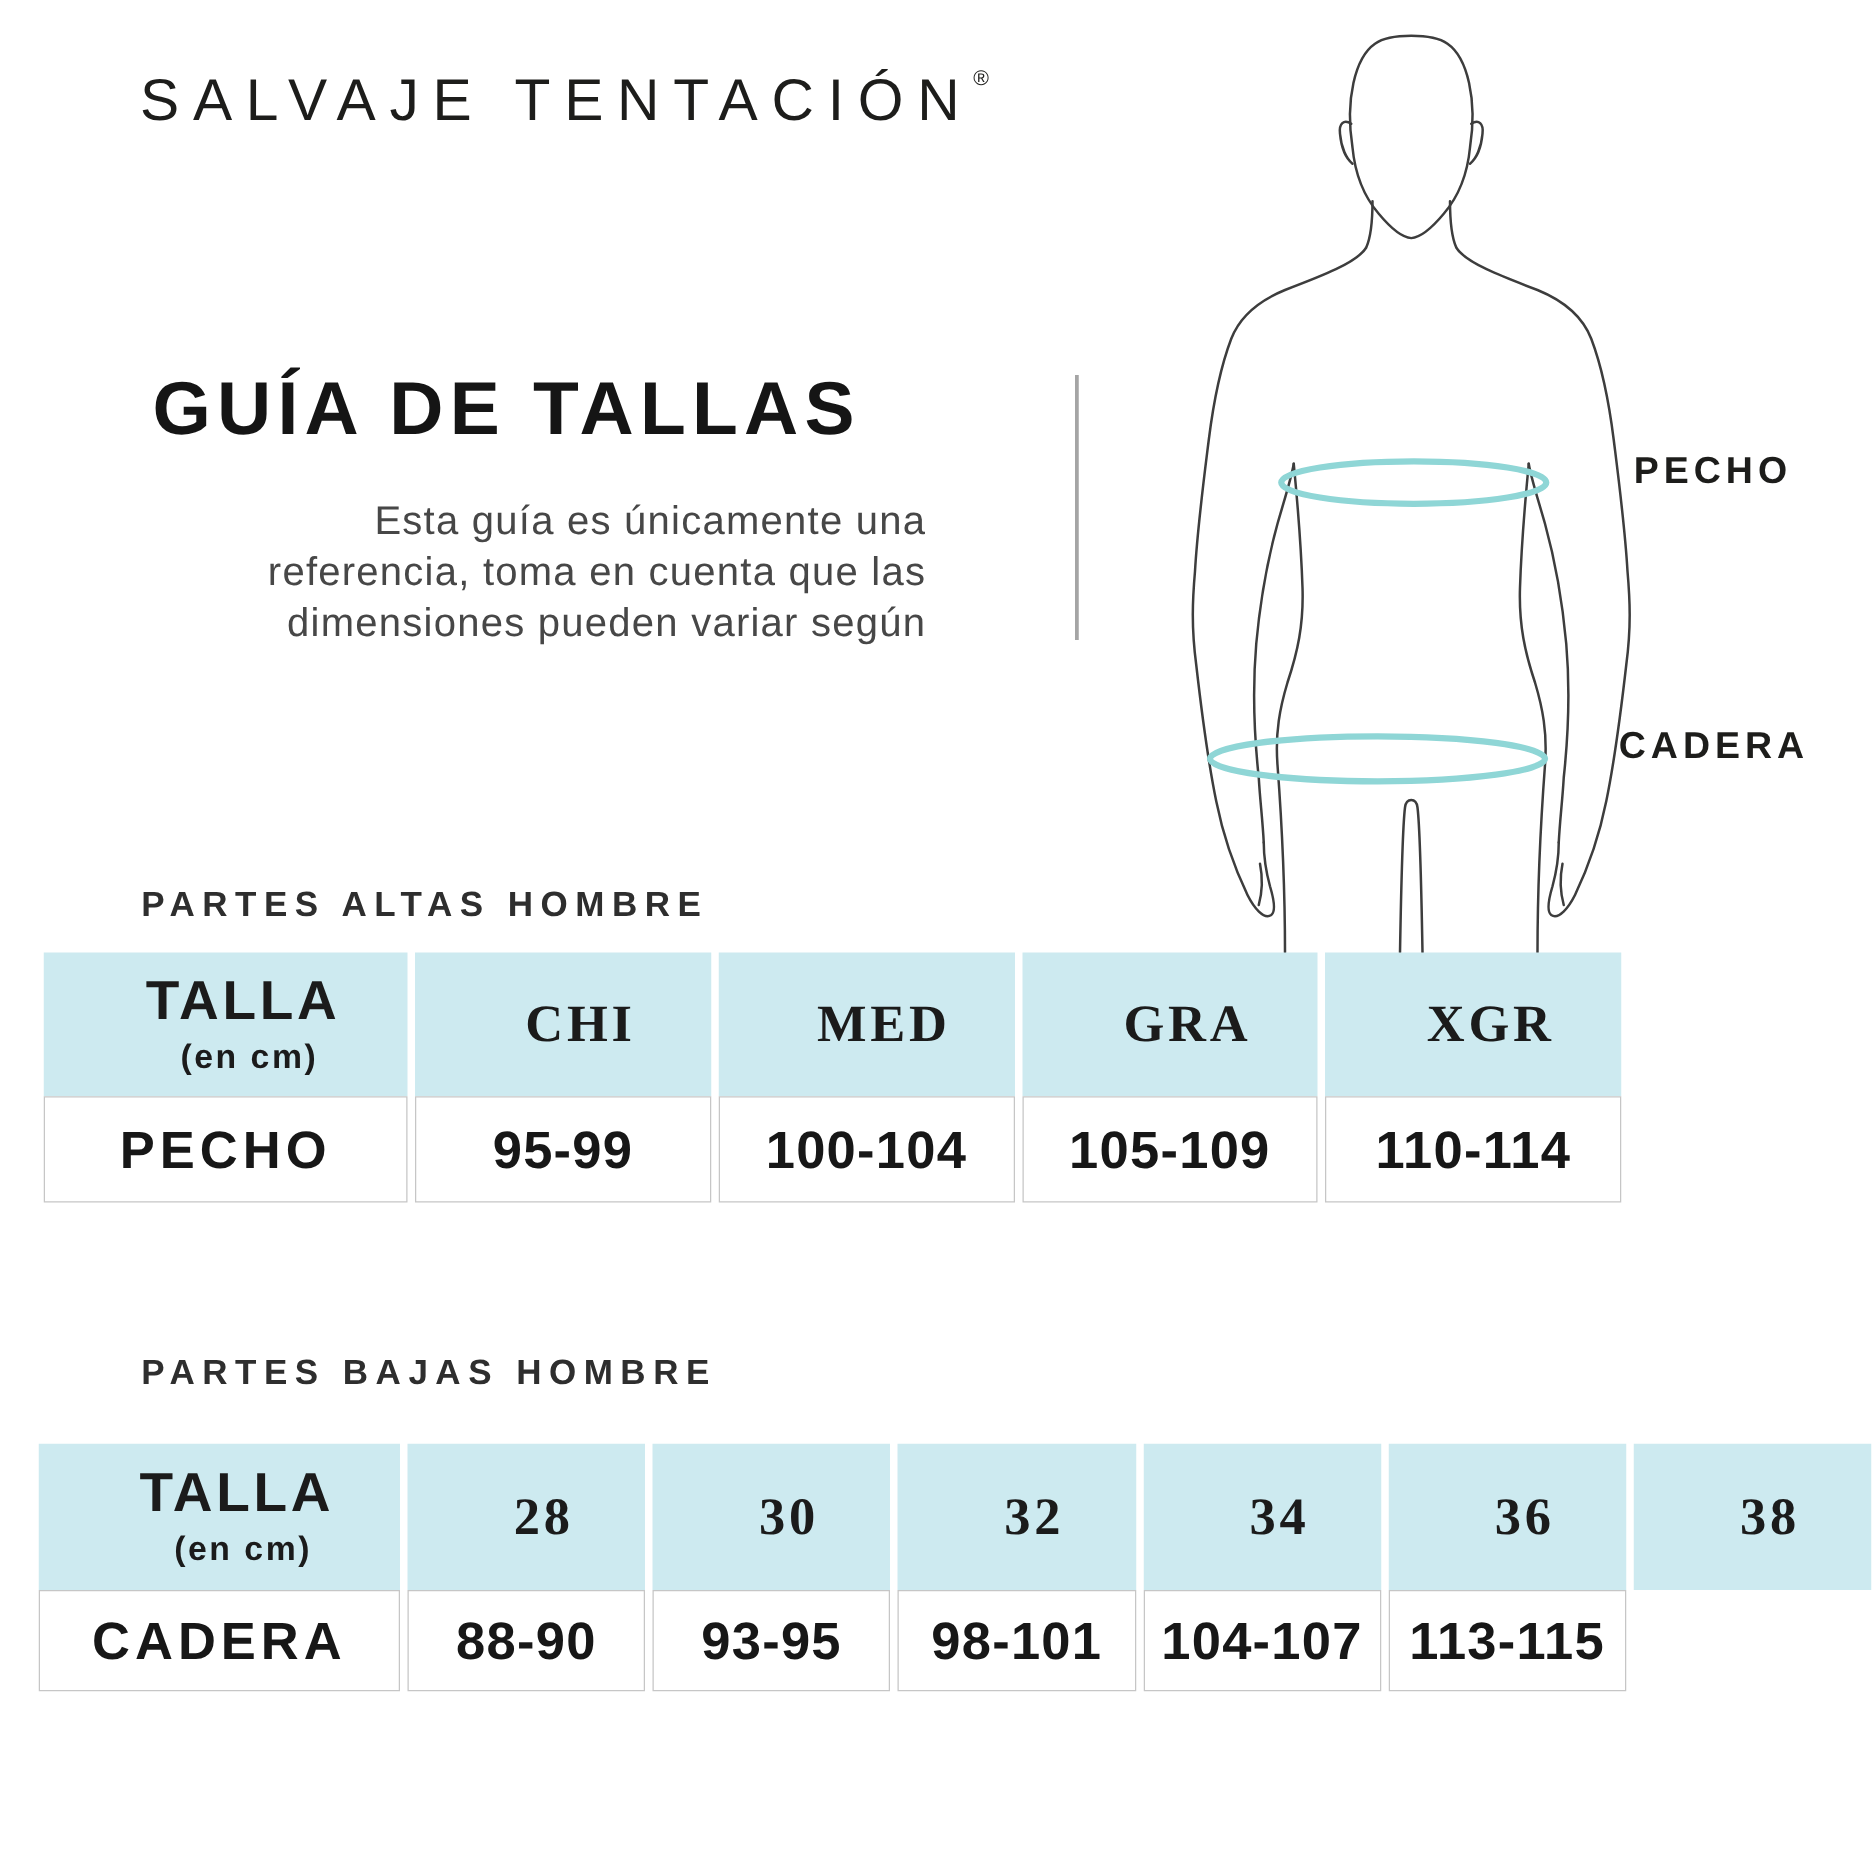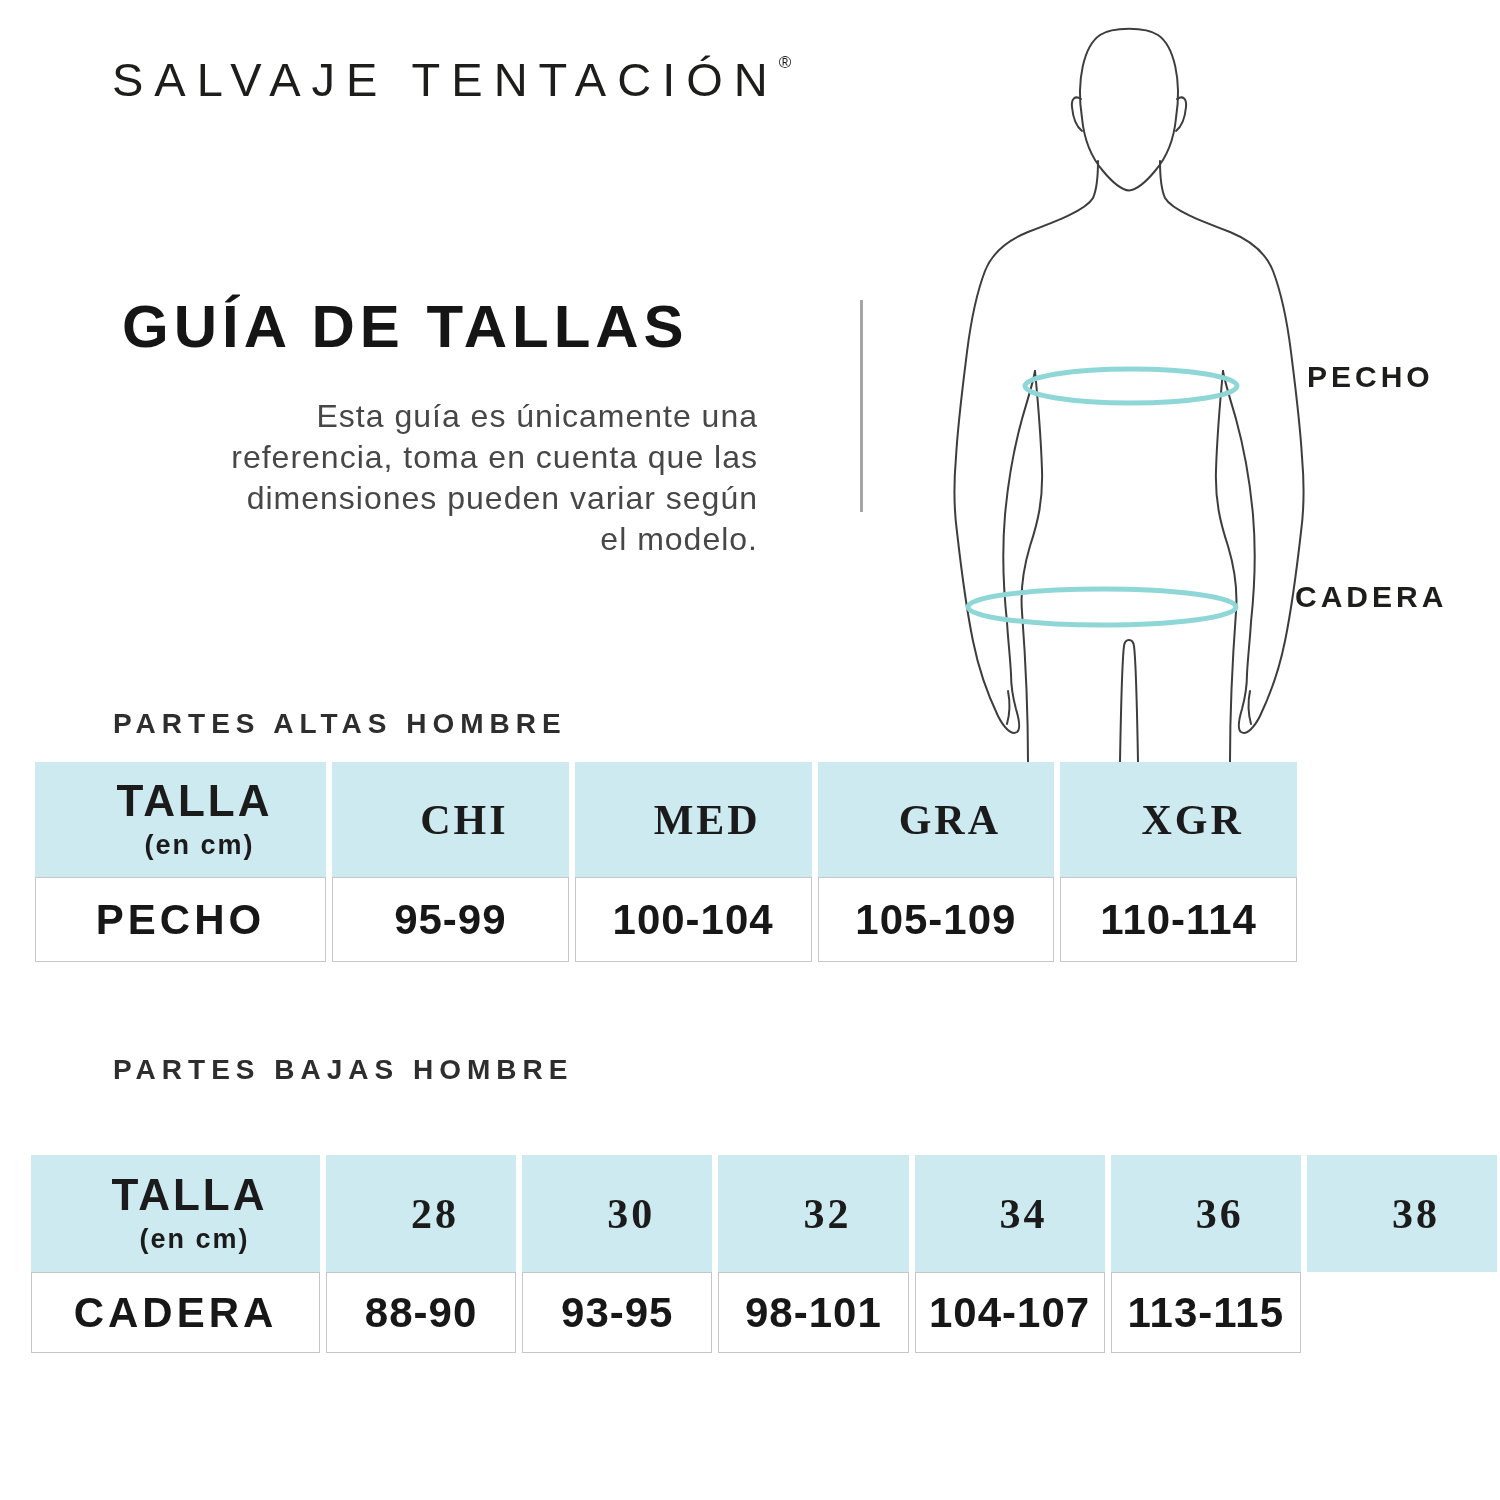--- a/index.html
+++ b/index.html
@@ -12,39 +12,39 @@
     position:absolute;left:112px;top:52px;
     font-size:47px;font-weight:400;letter-spacing:11px;color:#1d1d1b;white-space:nowrap;
   }
   .brand sup{font-size:17px;letter-spacing:0;vertical-align:28px;}
   
   .title{
     position:absolute;left:122px;top:292px;
     font-size:60px;font-weight:700;letter-spacing:5px;color:#151515;white-space:nowrap;
   }
   .intro{
-    position:absolute;left:88px;top:396px;width:670px;
+    position:absolute;left:71px;top:396px;width:670px;
     text-align:right;font-size:32px;line-height:41px;letter-spacing:1px;color:#474747;
   }
   .divider{
     position:absolute;left:860px;top:300px;width:3px;height:212px;background:#a5a5a5;
   }
   
   .figure-svg{position:absolute;left:930px;top:20px;width:420px;height:744px;}
   .measure-label{
     position:absolute;font-size:30px;font-weight:700;letter-spacing:4px;color:#1d1d1b;white-space:nowrap;
   }
   .label-pecho{left:1307px;top:360px;}
   .label-cadera{left:1295px;top:580px;}
   
   .section-title{
     position:absolute;font-size:28px;font-weight:700;letter-spacing:6px;color:#2e2e2e;white-space:nowrap;
   }
   .section-altas{left:113px;top:708px;}
-  .section-bajas{left:113px;top:1054px;}
+  .section-bajas{left:113px;top:1082px;}
   .size-table{position:absolute;display:grid;column-gap:6px;row-gap:0;}
   .table-altas{left:35px;top:762px;width:1262px;grid-template-columns:291px repeat(4,1fr);}
   .table-bajas{left:31px;top:1155px;width:1466px;grid-template-columns:289px repeat(6,1fr);}
   .th{
     background:#cdeaf0;display:flex;flex-direction:column;align-items:center;justify-content:center;
     color:#1b1b1b;
     padding-left:28px;
   }
   .table-altas .th{height:115px;}
   .table-bajas .th{height:117px;}
@@ -65,21 +65,20 @@
 
 <div class="canvas">
 
   <div class="brand"><span>SALVAJE TENTACIÓN</span><sup>®</sup></div>
 
   <div class="title">GUÍA DE TALLAS</div>
   <div class="intro">
     <div>Esta guía es únicamente una</div>
     <div>referencia, toma en cuenta que las</div>
     <div>dimensiones pueden variar según</div>
-    <div>el modelo.</div>
   </div>
   <div class="divider"></div>
 
   <svg class="figure-svg" viewBox="930 20 420 744" fill="none" stroke-linecap="round" stroke-linejoin="round">
     <g stroke="#3d3d3d" stroke-width="2">
 
       <path d="M1082,118 C1076,80 1084,46 1100,35 C1112,26.5 1146,26.5 1158,35 C1174,46 1182,80 1176,118 C1174,139 1167,157 1155,171 C1145,183 1136,190 1129,190.5 C1122,190 1113,183 1103,171 C1091,157 1084,139 1082,118"></path>
       <path d="M1081,99 C1075,95 1071,99 1072,107 C1073,118 1077,127 1082,131"></path>
       <path d="M1177,99 C1183,95 1187,99 1186,107 C1185,118 1181,127 1176,131"></path>
 

